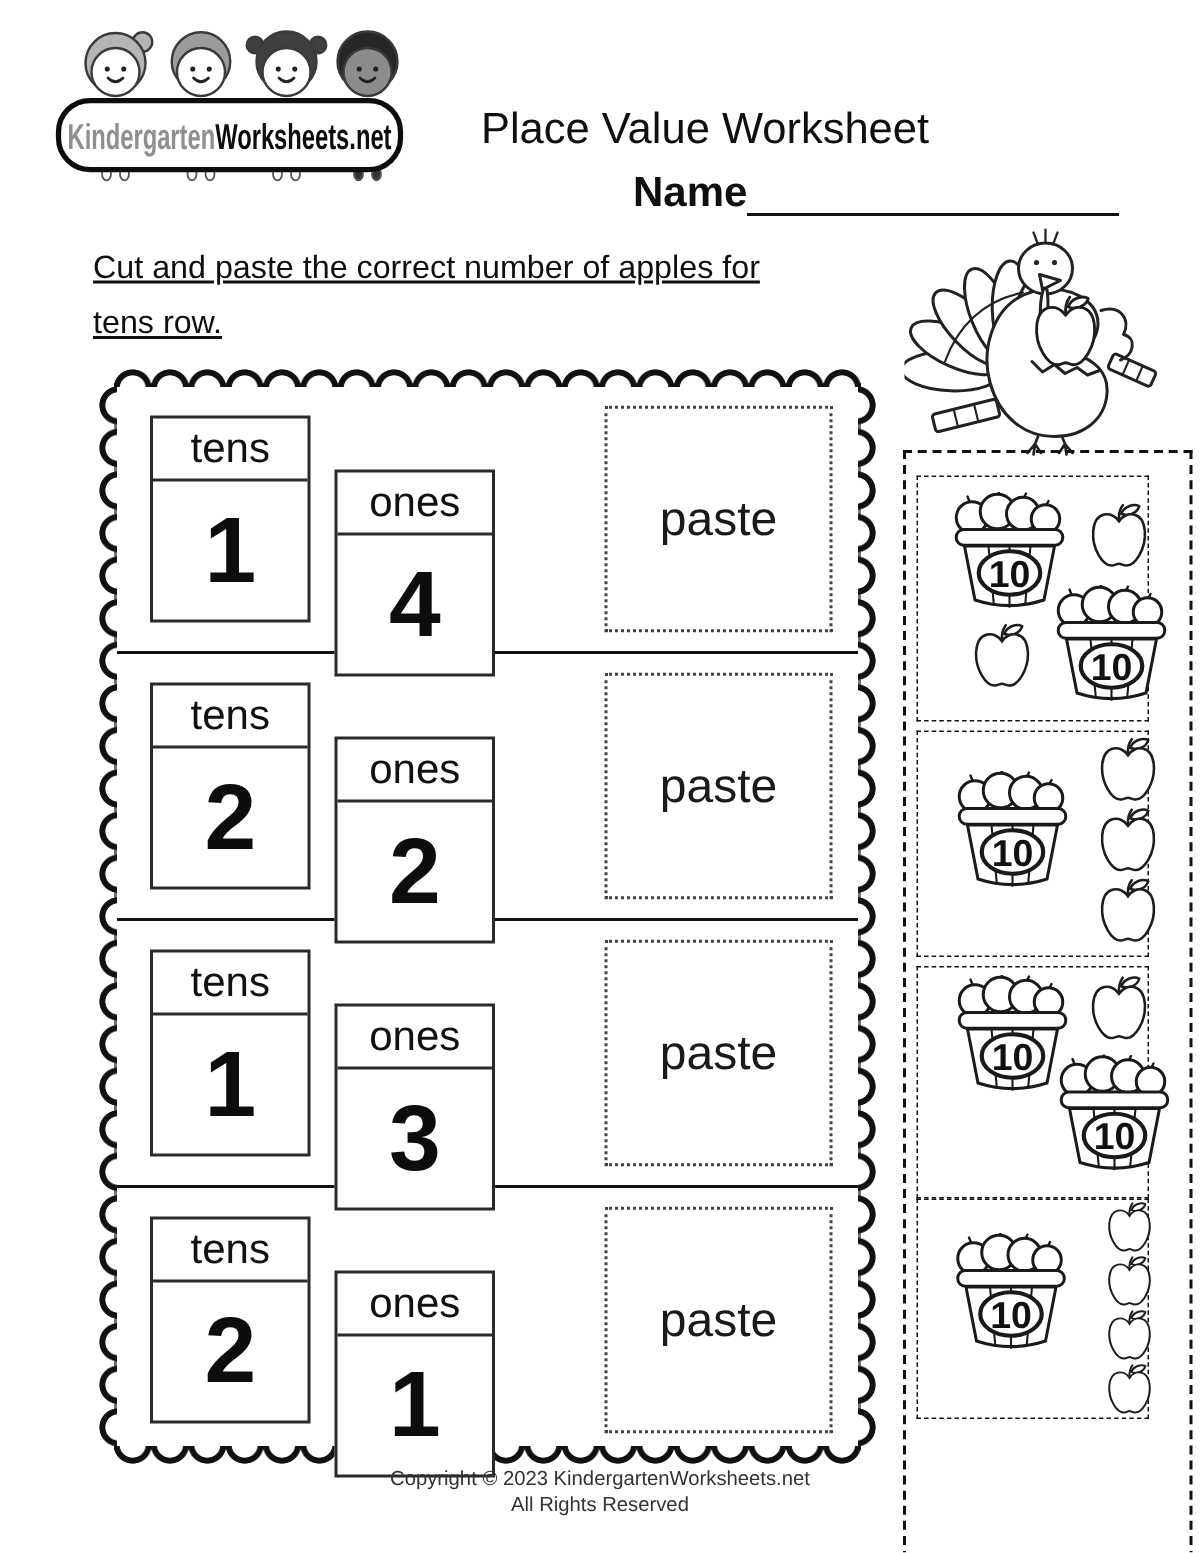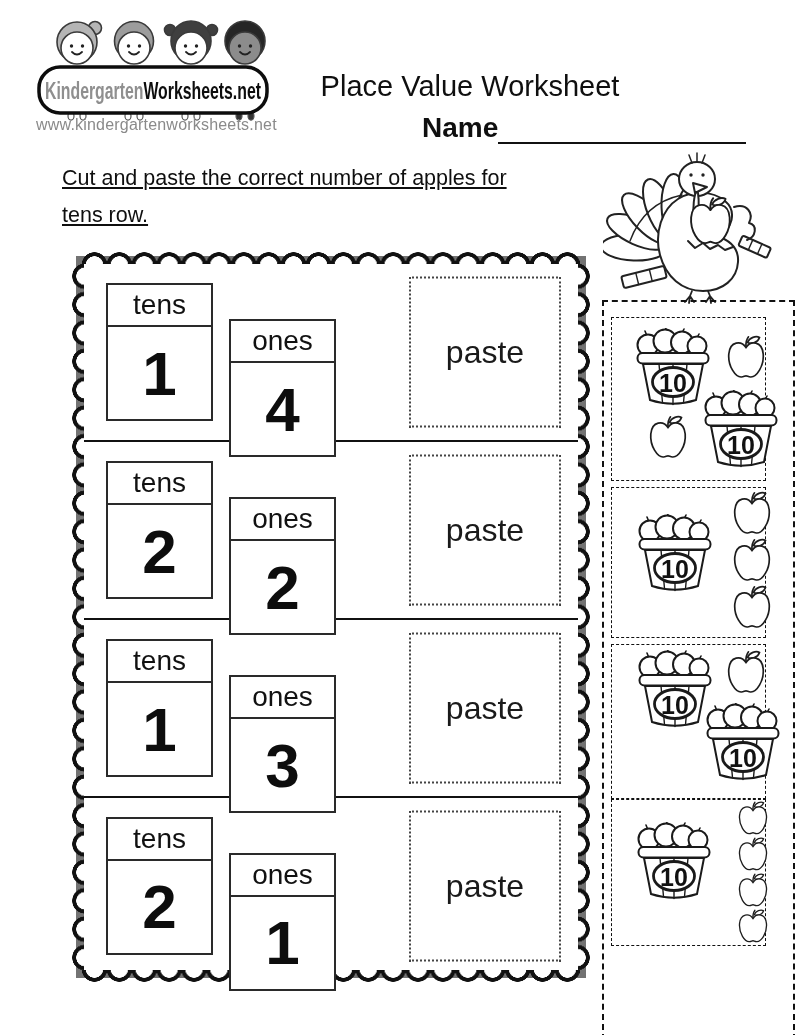--- a/index.html
+++ b/index.html
@@ -19,21 +19,21 @@
   .name-line{display:inline-block;width:248px;height:26px;border-bottom:2.5px solid #111;}
 
   .instructions{position:absolute;left:62px;top:160px;width:540px;
                 font-size:21.5px;line-height:37px;color:#0f0f0f;text-decoration:underline;}
 
   
   .turkey{position:absolute;left:603px;top:145px;width:192px;height:160px;}
 
   
   .ws-box{position:absolute;left:76px;top:256px;width:494px;height:706px;
-          border:8px solid #737373;background:#fff;}
+          border:2px solid #737373;background:#fff;}
   .sc{position:absolute;pointer-events:none;background-repeat:repeat;}
   .sc-top{left:-2px;right:-2px;top:-14px;height:14px;background-repeat:repeat-x;
     background-image:radial-gradient(circle at 50% 15px,#fff 8.5px,#111 9px,#111 12.5px,rgba(0,0,0,0) 13px);
     background-size:calc(100%/20) 14px;}
   .sc-bottom{left:-2px;right:-2px;bottom:-14px;height:14px;background-repeat:repeat-x;
     background-image:radial-gradient(circle at 50% -1px,#fff 8.5px,#111 9px,#111 12.5px,rgba(0,0,0,0) 13px);
     background-size:calc(100%/20) 14px;}
   .sc-left{top:-2px;bottom:-2px;left:-14px;width:14px;background-repeat:repeat-y;
     background-image:radial-gradient(circle at 15px 50%,#fff 8.5px,#111 9px,#111 12.5px,rgba(0,0,0,0) 13px);
     background-size:14px calc(100%/25);}
@@ -162,21 +162,20 @@
       <ellipse cx="91" cy="106" rx="3" ry="4.2" fill="#fff"></ellipse>
         <ellipse cx="103" cy="106" rx="3" ry="4.2" fill="#fff"></ellipse>
       <ellipse cx="148" cy="106" rx="3" ry="4.2" fill="#fff"></ellipse>
         <ellipse cx="160" cy="106" rx="3" ry="4.2" fill="#fff"></ellipse>
       <ellipse cx="202" cy="106" rx="3" ry="4.2" fill="#333"></ellipse>
         <ellipse cx="214" cy="106" rx="3" ry="4.2" fill="#333"></ellipse>
     </g>
     <rect x="2" y="57" width="228" height="46" rx="21" fill="#fff" stroke="#0d0d0d" stroke-width="3.5"></rect>
     <text x="116" y="89" text-anchor="middle" font-family="Liberation Sans, sans-serif" font-size="24" font-weight="700" textLength="216" lengthAdjust="spacingAndGlyphs"><tspan fill="#8f8f8f">Kindergarten</tspan><tspan fill="#0d0d0d">Worksheets.net</tspan></text>
   </svg>
-  <div class="logo-url">www.kindergartenworksheets.net</div>
 
   <div class="subtitle">Place Value Worksheet</div>
   <div class="name-row">
     <span>Name</span>
     <span class="name-line"></span>
   </div>
 
   <div class="instructions">
     <div>Cut and paste the correct number of apples for</div>
     <div>tens row.</div>
@@ -323,14 +322,18 @@
         </svg>
       <svg class="apple-cut" style="left:122px;top:72px;width:38px;height:36px;" viewBox="0 0 40 46">
           <use href="#apple-sym"></use>
         </svg>
       <svg class="apple-cut" style="left:122px;top:108px;width:38px;height:36px;" viewBox="0 0 40 46">
           <use href="#apple-sym"></use>
         </svg>
     </div>
   </div>
 
+  <div class="footer">
+    <div>Copyright © 2023 KindergartenWorksheets.net</div>
+    <div>All Rights Reserved</div>
+  </div>
 
 </div>
 
 </body></html>

